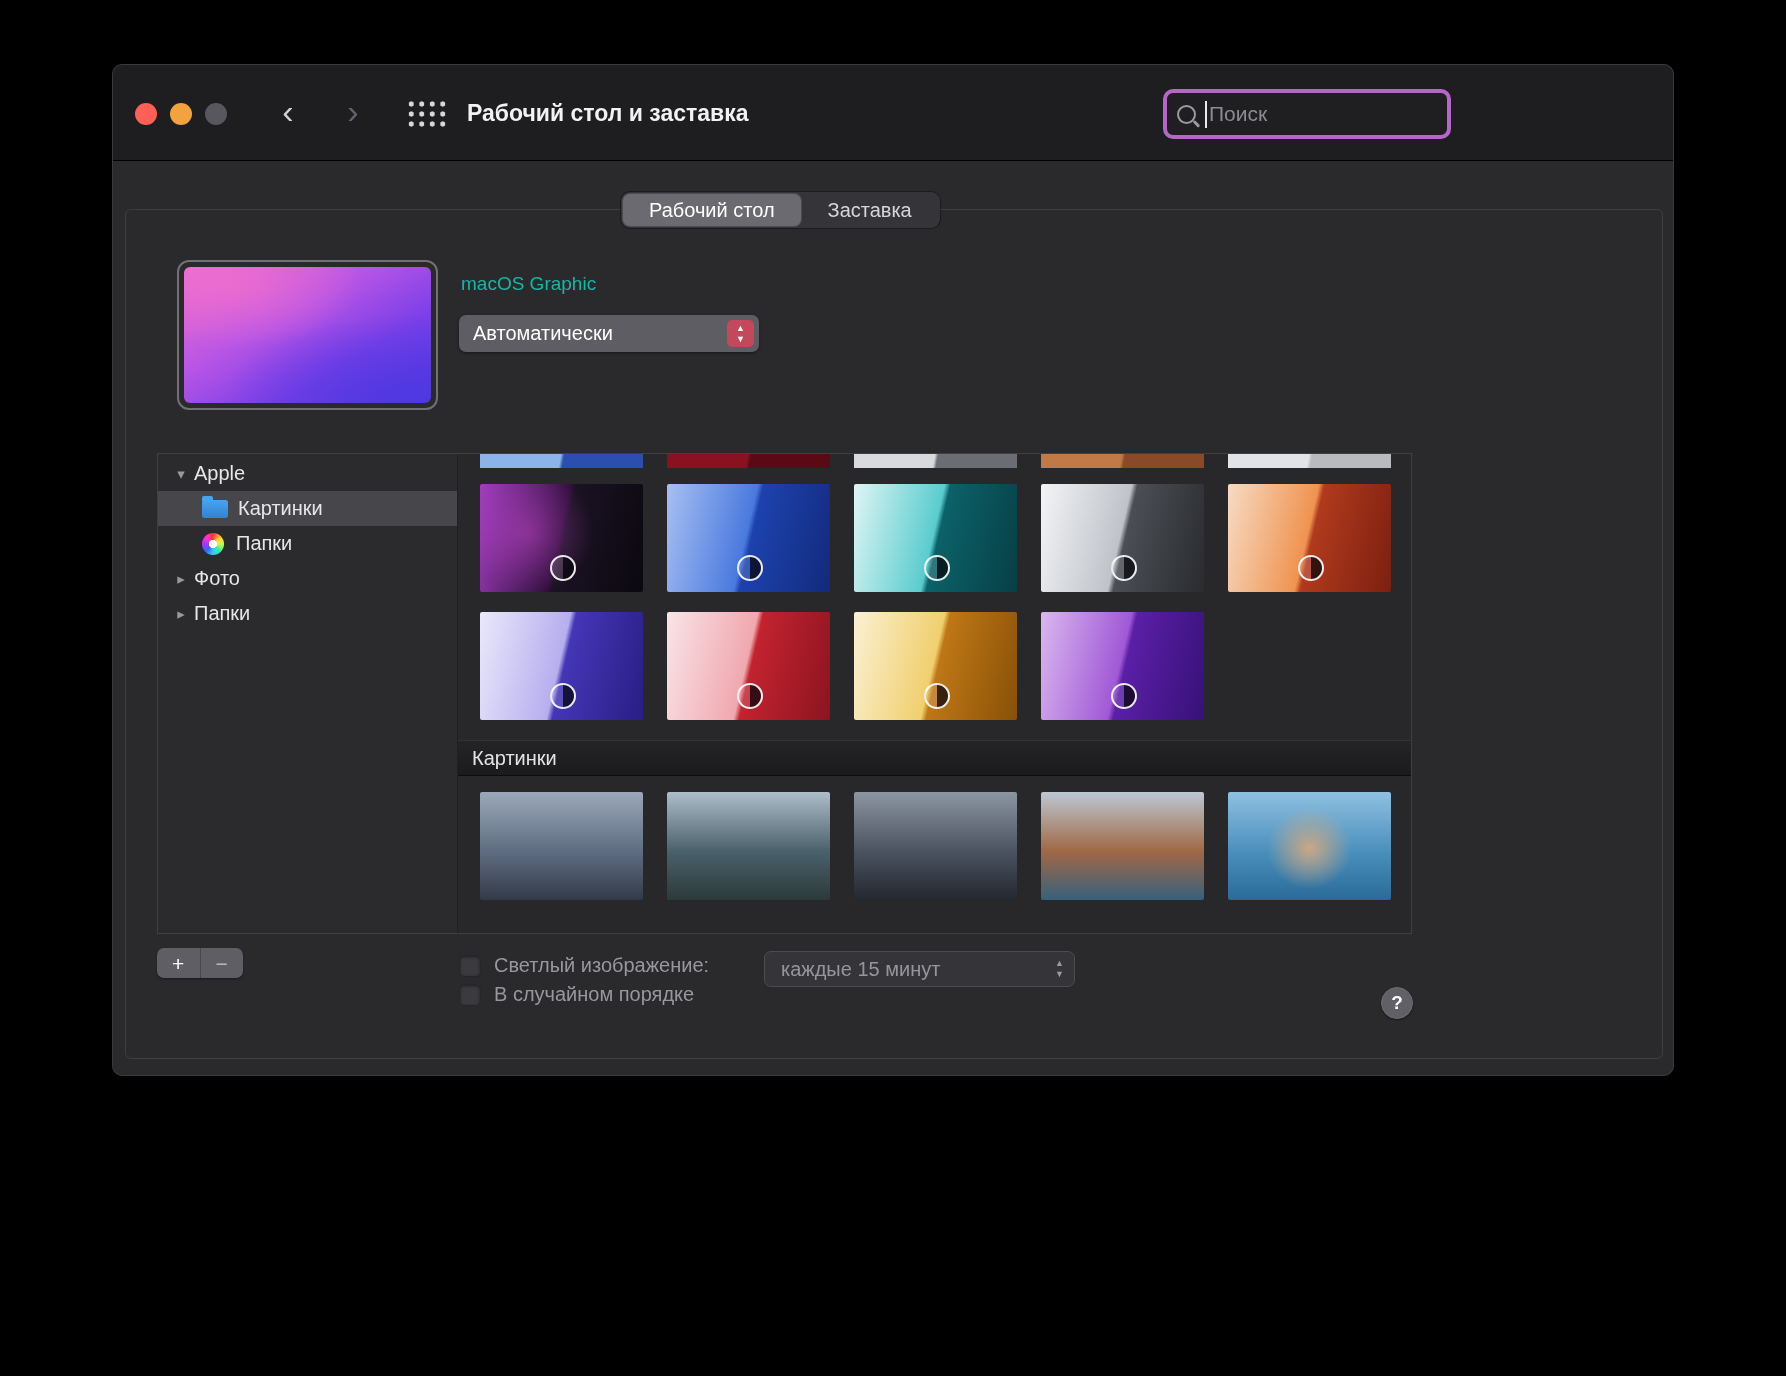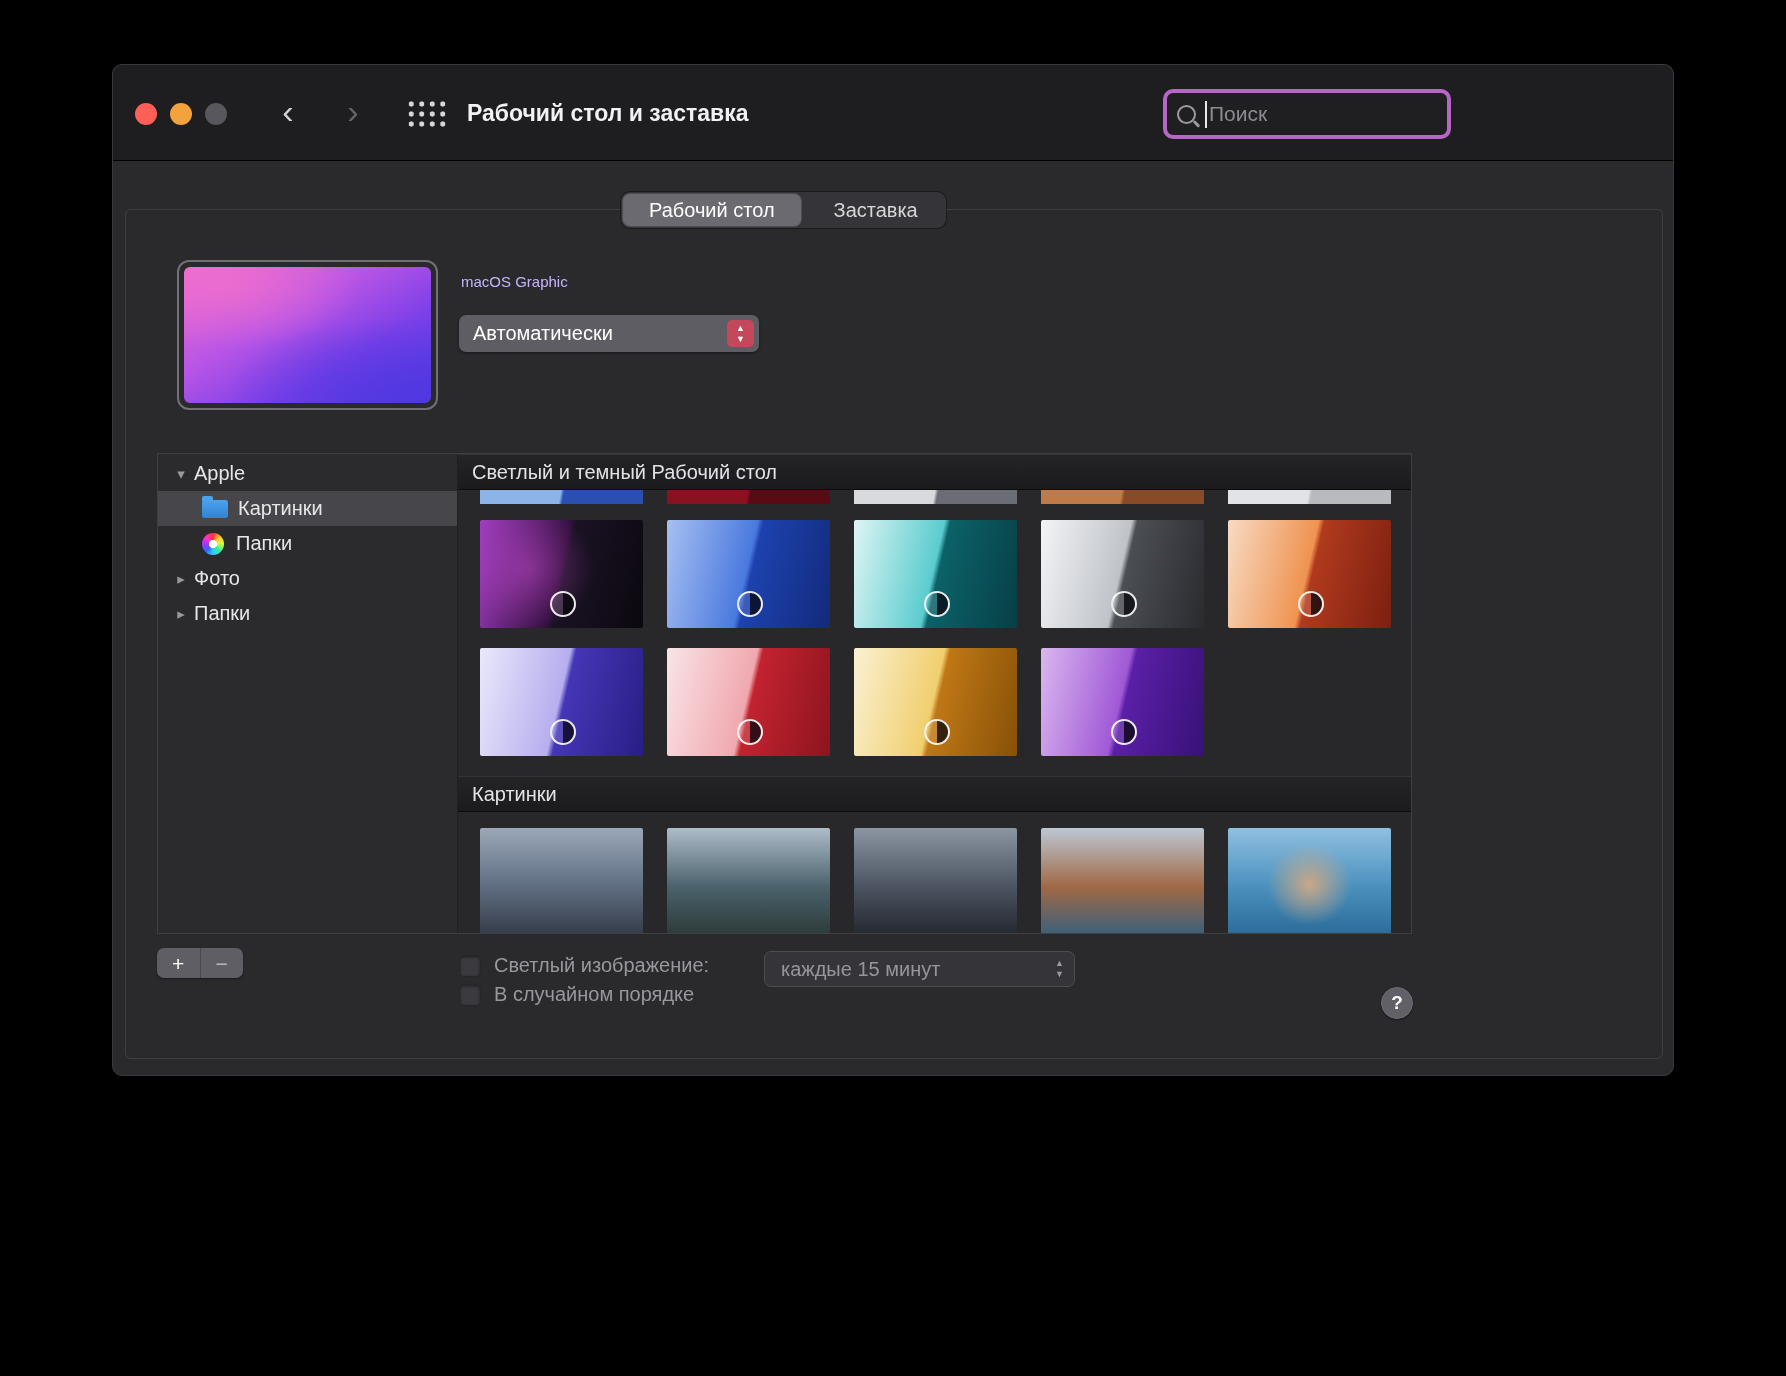--- a/index.html
+++ b/index.html
@@ -34,32 +34,32 @@
   .mag::after { content:""; position:absolute; width:2.5px; height:8px; background:#9a9aa0;
     right:-3px; bottom:-6px; transform:rotate(-45deg); border-radius:2px; }
   .caret { width:2px; height:27px; background:#eaeaee; margin-left:9px; flex:none; }
   .search input { flex:1; min-width:0; background:transparent; border:none; outline:none;
     color:#fff; font-size:21px; margin-left:2px; font-family:inherit; }
   .search input::placeholder { color:#8b8b91; }
 
   
   .pane { position:absolute; left:12px; top:144px; width:1538px; height:850px;
     border:1px solid #3e3e41; border-radius:6px; }
-  .tab-group { position:absolute; left:508px; top:127px; display:flex; gap:7px;
+  .tab-group { position:absolute; left:508px; top:127px; display:flex; gap:1px;
     background:#353539; border-radius:9px; padding:2px; z-index:3;
     box-shadow:0 0 0 1px rgba(0,0,0,.35); }
   .tab { border:none; background:transparent; color:#d6d6d8; font-size:20px;
     height:32px; padding:0 26px; border-radius:7px; font-family:inherit; cursor:default; }
   .tab.sel { background:#6a6a70; color:#fff; box-shadow:0 0 0 1px rgba(255,255,255,.12); }
 
   
   .preview-frame { position:absolute; left:64px; top:195px; width:261px; height:150px;
     border:2px solid #707076; border-radius:12px; padding:5px; }
   .preview-img { width:100%; height:100%; border-radius:6px; }
-  .preview-title { position:absolute; left:348px; top:208px; font-size:15px; color:#c4b5fd; }
+  .preview-title { position:absolute; left:348px; top:208px; font-size:19px; color:#14b8a6; }
   .mode-select { position:absolute; left:346px; top:250px; width:300px; height:37px;
     background:#5d5d63; border-radius:7px; display:flex; align-items:center;
     padding-left:14px; color:#fff; font-size:20px; box-shadow:0 1px 3px rgba(0,0,0,.45); }
   .stepper { position:absolute; right:5px; top:5px; bottom:5px; width:27px;
     background:var(--stepper); border-radius:5px; display:flex; flex-direction:column;
     align-items:center; justify-content:center; gap:2px; }
   .stepper i { font-style:normal; color:#fff; font-size:9px; line-height:1; }
   .g-stepper { position:absolute; right:10px; top:0; bottom:0; display:flex;
     flex-direction:column; align-items:center; justify-content:center; gap:2px; }
   .g-stepper i { font-style:normal; color:#9a9aa0; font-size:9px; line-height:1; }
@@ -171,21 +171,20 @@
         <div class="srow">
           <span class="chev">▸</span>
           <span class="slabel">Фото</span>
         </div>
         <div class="srow">
           <span class="chev">▸</span>
           <span class="slabel">Папки</span>
         </div>
       </div>
     <div class="gallery">
-        <div class="ghead"><span>Светлый и темный Рабочий стол</span></div>
         <div class="prow">
           <div class="pthumb" style="background: linear-gradient(100deg, rgb(141, 180, 232) 49%, rgb(42, 79, 176) 51%);"></div>
           <div class="pthumb" style="background: linear-gradient(100deg, rgb(138, 18, 32) 49%, rgb(90, 10, 20) 51%);"></div>
           <div class="pthumb" style="background: linear-gradient(100deg, rgb(216, 218, 222) 49%, rgb(106, 110, 116) 51%);"></div>
           <div class="pthumb" style="background: linear-gradient(100deg, rgb(192, 122, 72) 49%, rgb(138, 74, 40) 51%);"></div>
           <div class="pthumb" style="background: linear-gradient(100deg, rgb(226, 227, 230) 49%, rgb(184, 186, 192) 51%);"></div>
         </div>
         <div class="trow mt16">
           <div class="thumb" style="background: radial-gradient(40% 55% at 30% 45%, rgba(212, 79, 217, 0.4), transparent), linear-gradient(103deg, rgb(162, 62, 192) 0%, rgb(51, 16, 63) 48.5%, rgb(27, 18, 36) 51.5%, rgb(11, 8, 15) 100%);">
             <span class="dyn"></span>

